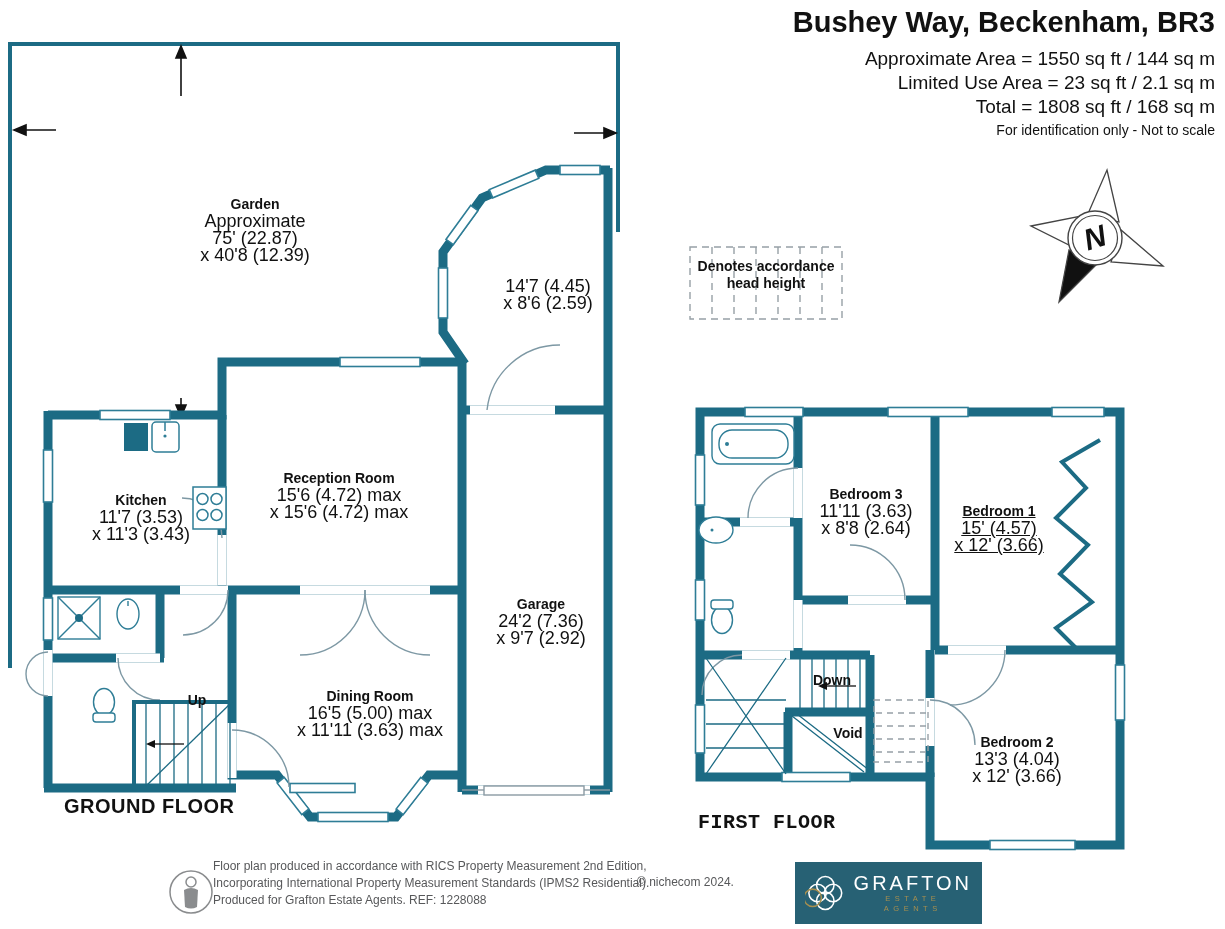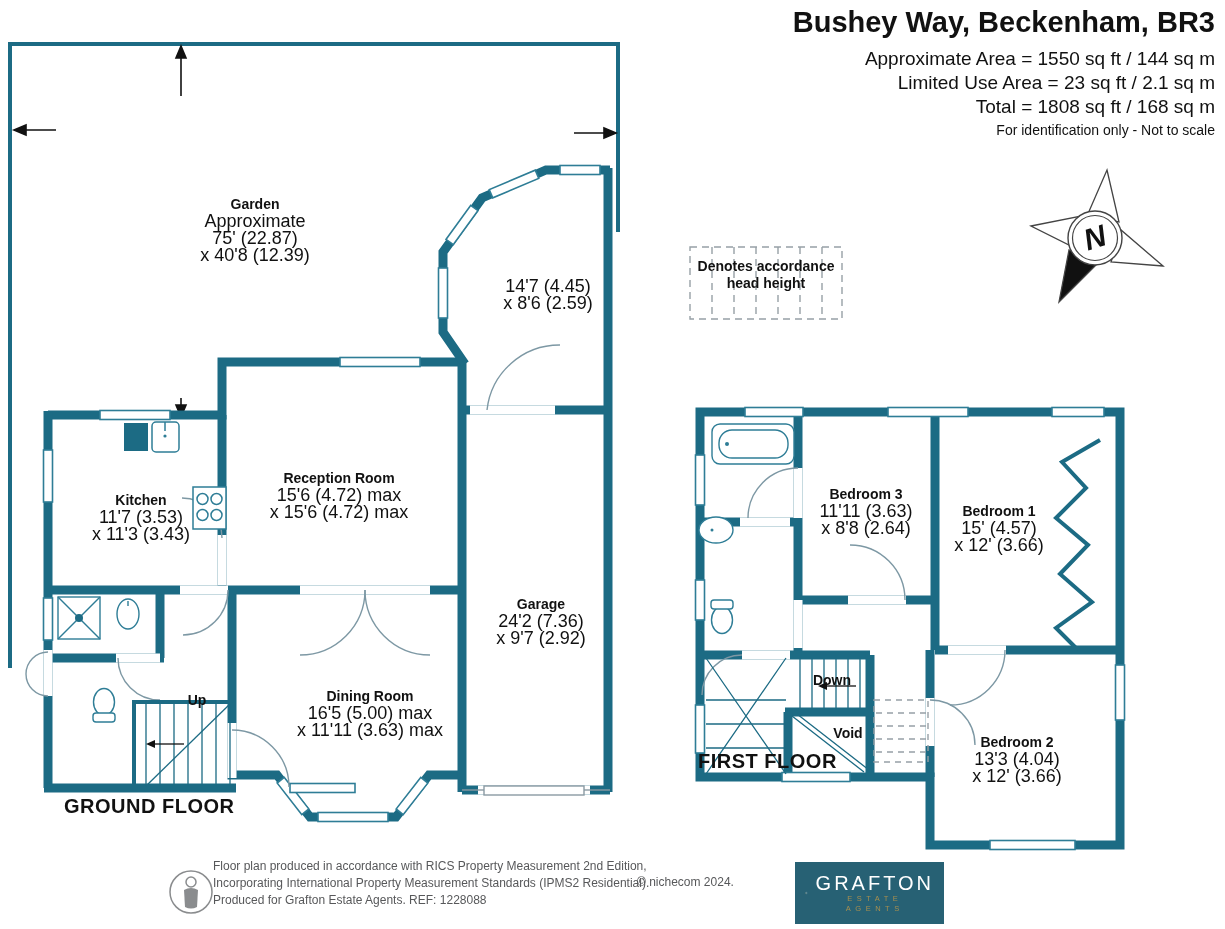--- a/index.html
+++ b/index.html
@@ -15,21 +15,21 @@
   .room-label{position:absolute;text-align:center;transform:translateX(-50%);white-space:nowrap;}
   .room-label .rname{font-size:14px;font-weight:bold;line-height:17px;}
   .room-label .rdim{font-size:18px;line-height:17px;}
   .small-label{position:absolute;transform:translate(-50%,-50%);font-size:14px;font-weight:bold;white-space:nowrap;}
   .floor-label{position:absolute;font-size:20px;font-weight:bold;letter-spacing:.5px;}
   
   .legend-text{position:absolute;left:690px;top:258px;width:152px;text-align:center;font-size:14px;font-weight:bold;line-height:17px;}
   
   .foot{position:absolute;left:213px;top:858px;font-size:12px;line-height:17px;color:#57585A;}
   .foot-copy{position:absolute;left:637px;top:875px;font-size:12px;color:#57585A;}
-  .logo{position:absolute;left:795px;top:862px;width:149px;height:62px;background:#276174;display:flex;align-items:center;padding:0 10px;box-sizing:border-box;}
+  .logo{position:absolute;left:795px;top:862px;width:187px;height:62px;background:#276174;display:flex;align-items:center;padding:0 10px;box-sizing:border-box;}
   .logo .ltxt{margin-left:8px;}
   .logo .lname{color:#fff;font-size:20px;letter-spacing:3px;line-height:22px;}
   .logo .lsub{color:#A78F4F;font-size:7.5px;letter-spacing:4.5px;line-height:10px;text-align:center;}
 </style>
 </head>
 <body>
 
 <div class="page">
 
   <svg class="plan" width="1225" height="929" viewBox="0 0 1225 929">
@@ -309,38 +309,38 @@
     <div class="rdim">24'2 (7.36)</div>
     <div class="rdim">x 9'7 (2.92)</div>
   </div>
 
   <div class="room-label" style="left:866px;top:486px;">
     <div class="rname">Bedroom 3</div>
     <div class="rdim">11'11 (3.63)</div>
     <div class="rdim">x 8'8 (2.64)</div>
   </div>
 
-  <div class="room-label" style="left:999px;top:503px;">
+  <div class="room-label" style="left:999px;top:503px;text-decoration:underline;">
     <div class="rname">Bedroom 1</div>
     <div class="rdim">15' (4.57)</div>
     <div class="rdim">x 12' (3.66)</div>
   </div>
 
   <div class="room-label" style="left:1017px;top:734px;">
     <div class="rname">Bedroom 2</div>
     <div class="rdim">13'3 (4.04)</div>
     <div class="rdim">x 12' (3.66)</div>
   </div>
 
   <div class="small-label" style="left:197px;top:700px;">Up</div>
   <div class="small-label" style="left:832px;top:680px;">Down</div>
   <div class="small-label" style="left:848px;top:733px;">Void</div>
 
   <div class="floor-label" style="left:64px;top:795px;">GROUND FLOOR</div>
-  <div class="floor-label" style="left:698px;top:750px;">FIRST FLOOR</div>
+  <div class="floor-label" style="left:698px;top:811px;font-family:Liberation Mono, monospace;">FIRST FLOOR</div>
 
   <div class="foot">
     <div>Floor plan produced in accordance with RICS Property Measurement 2nd Edition,</div>
     <div>Incorporating International Property Measurement Standards (IPMS2 Residential).</div>
     <div>Produced for Grafton Estate Agents.   REF: 1228088</div>
   </div>
   <div class="foot-copy">© nichecom 2024.</div>
 
   <div class="logo">
     <svg width="42" height="46" viewBox="-21 -23 42 46">

